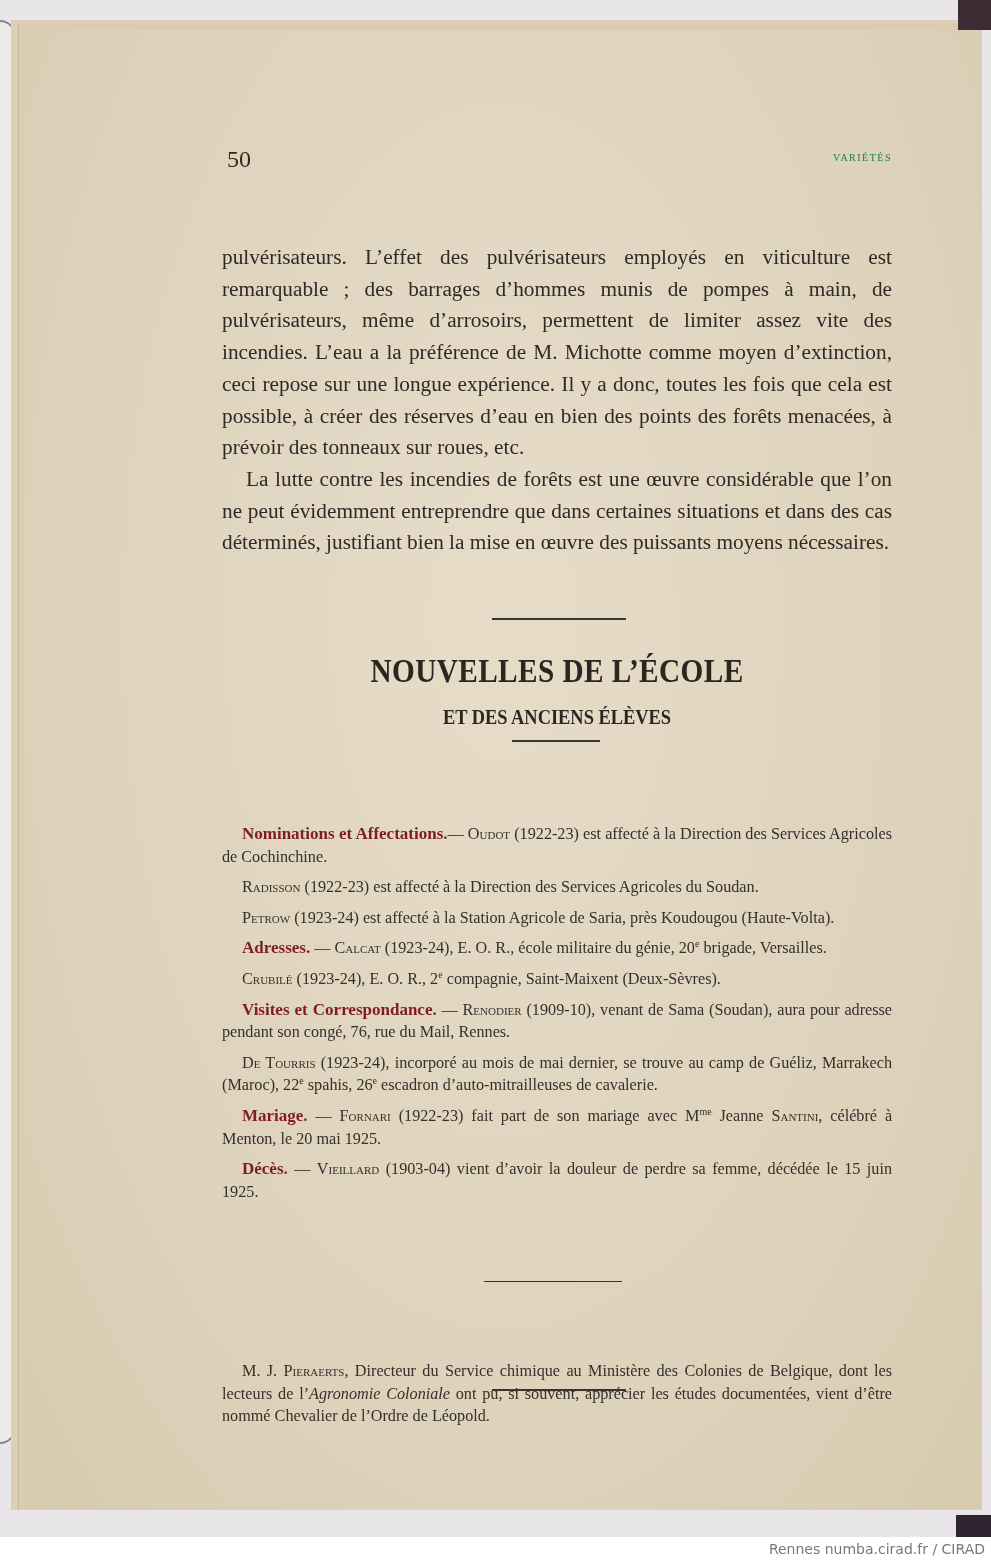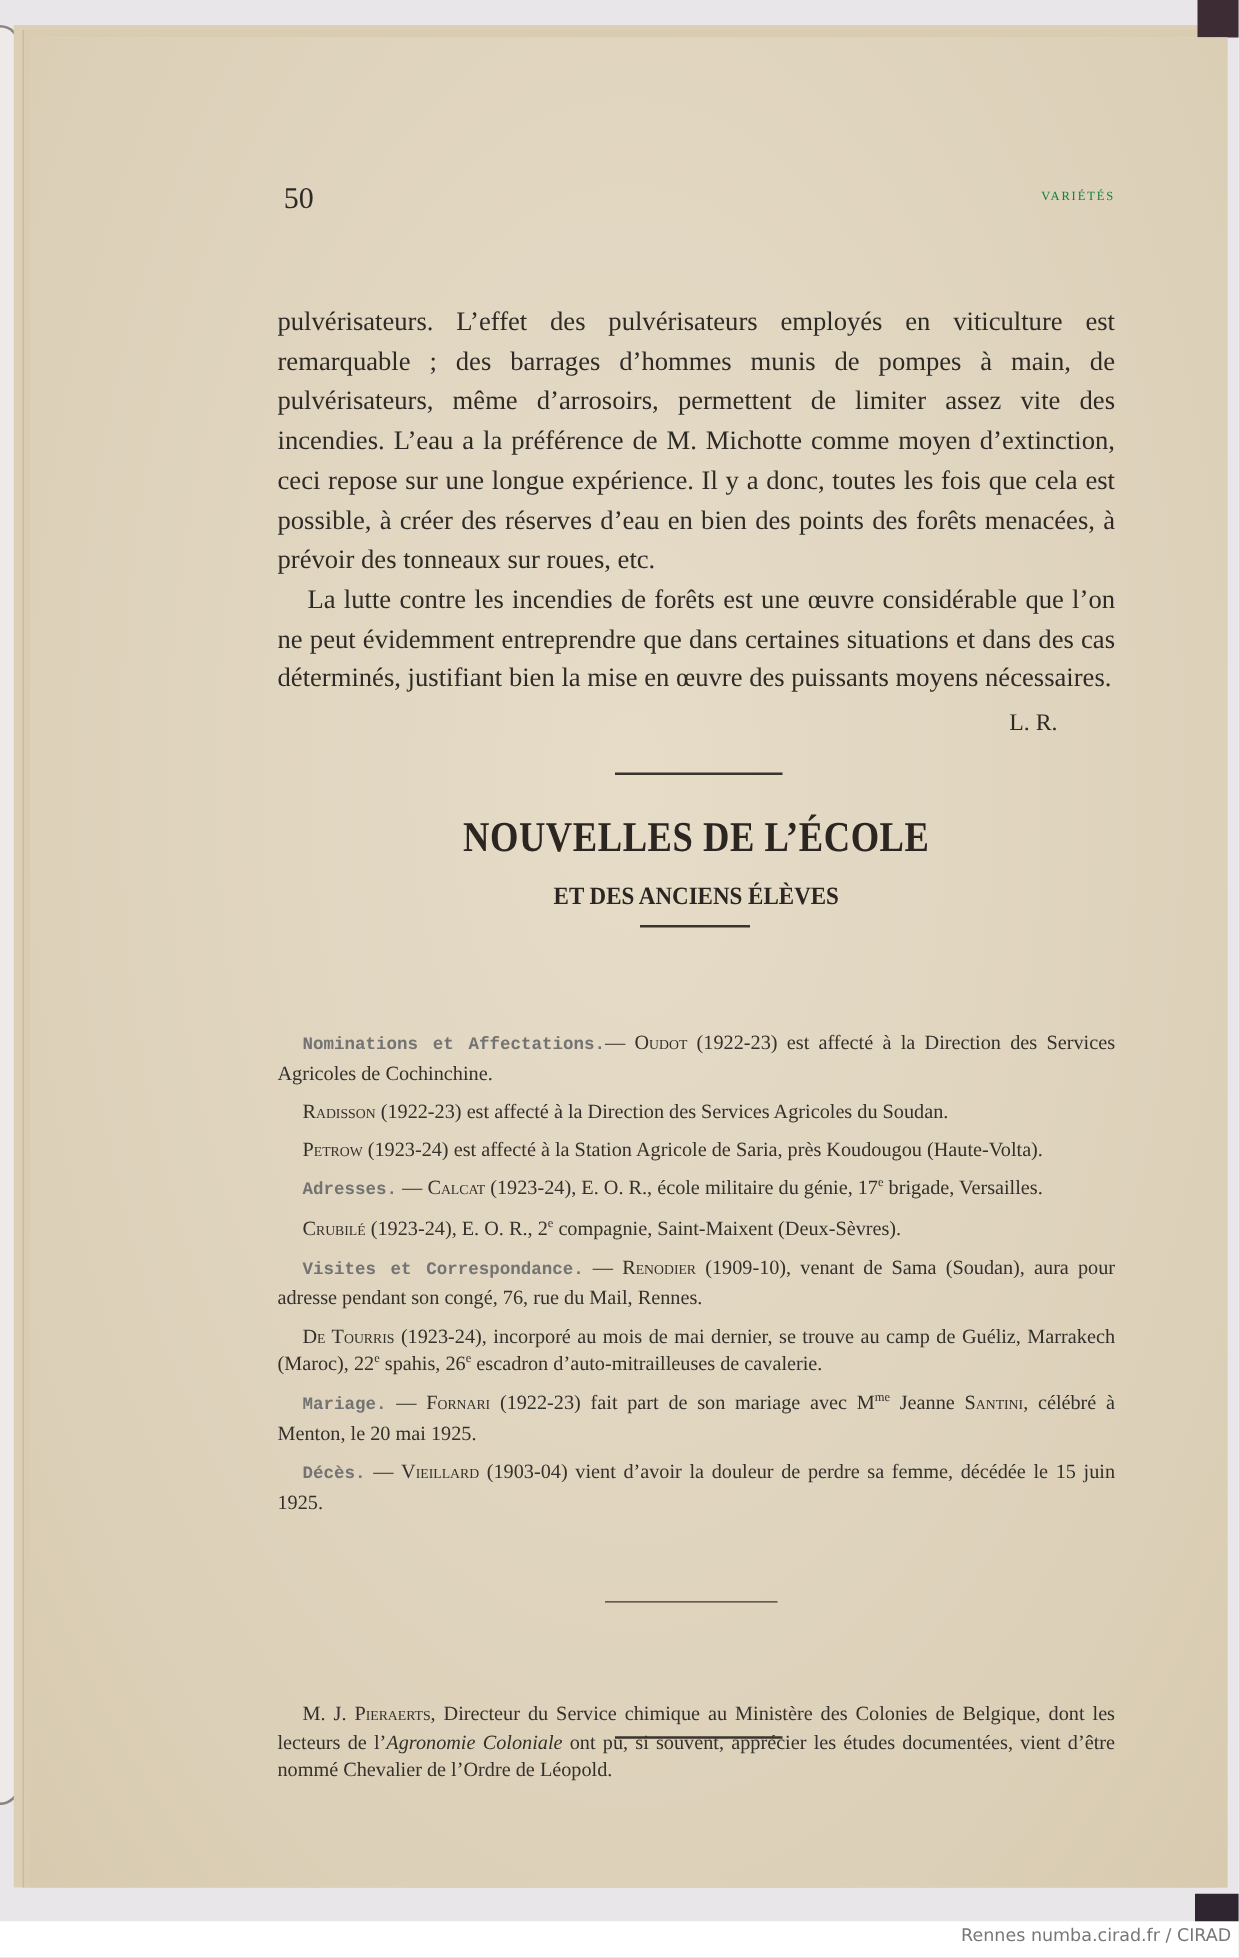--- a/index.html
+++ b/index.html
@@ -156,24 +156,24 @@
       font-size: 16.2px;
       line-height: 22.6px;
       text-align: justify;
       color: #34302b;
     }
     .news p {
       margin: 0 0 8px 0;
       text-indent: 20px;
     }
     .news .kw {
-      font-family: Liberation Mono, monospace;
+      font-family: Liberation Serif, serif;
       font-weight: bold;
-      font-size: 14px;
-      color: #737373;
+      font-size: 17px;
+      color: #7f1d1d;
     }
     .news .sc {
       font-variant: small-caps;
     }
     .news sup {
       font-size: 10px;
       line-height: 0;
     }
 
     .note {
@@ -202,21 +202,20 @@
 <div class="page"></div>
 
 <div class="running-head">
   <span class="page-number">50</span>
   <span class="running-title">VARIÉTÉS</span>
 </div>
 
 <div class="text-area body-text">
   <p>pulvérisateurs. L’effet des pulvérisateurs employés en viticulture est remarquable ; des barrages d’hommes munis de pompes à main, de pulvérisateurs, même d’arrosoirs, permettent de limiter assez vite des incendies. L’eau a la préférence de M. Michotte comme moyen d’extinction, ceci repose sur une longue expérience. Il y a donc, toutes les fois que cela est possible, à créer des réserves d’eau en bien des points des forêts menacées, à prévoir des tonneaux sur roues, etc.</p>
   <p class="indent">La lutte contre les incendies de forêts est une œuvre considérable que l’on ne peut évidemment entreprendre que dans certaines situations et dans des cas déterminés, justifiant bien la mise en œuvre des puissants moyens nécessaires.</p>
-  <div class="signature">L. R.</div>
 </div>
 
 <div class="rule" style="left:492px; top:618px; width:134px;"></div>
 
 <div class="section-title">NOUVELLES DE L’ÉCOLE</div>
 <div class="section-subtitle">ET DES ANCIENS ÉLÈVES</div>
 <div class="rule" style="left:512px; top:740px; width:88px;"></div>
 
 <div class="text-area news">
   <p>
@@ -234,21 +233,21 @@
     <span class="sc">Petrow</span>
     <span>(1923-24)</span>
     <span>est affecté à la Station Agricole de Saria, près Koudougou (Haute-Volta).</span>
   </p>
 
   <p>
     <span class="kw">Adresses.</span>
     <span>—</span>
     <span class="sc">Calcat</span>
     <span>(1923-24),</span>
-    <span>E. O. R., école militaire du génie, 17</span><sup>e</sup><span> brigade, Versailles.</span>
+    <span>E. O. R., école militaire du génie, 20</span><sup>e</sup><span> brigade, Versailles.</span>
   </p>
   <p>
     <span class="sc">Crubilé</span>
     <span>(1923-24),</span>
     <span>E. O. R., 2</span><sup>e</sup><span> compagnie, Saint-Maixent (Deux-Sèvres).</span>
   </p>
 
   <p>
     <span class="kw">Visites et Correspondance.</span>
     <span>—</span>

